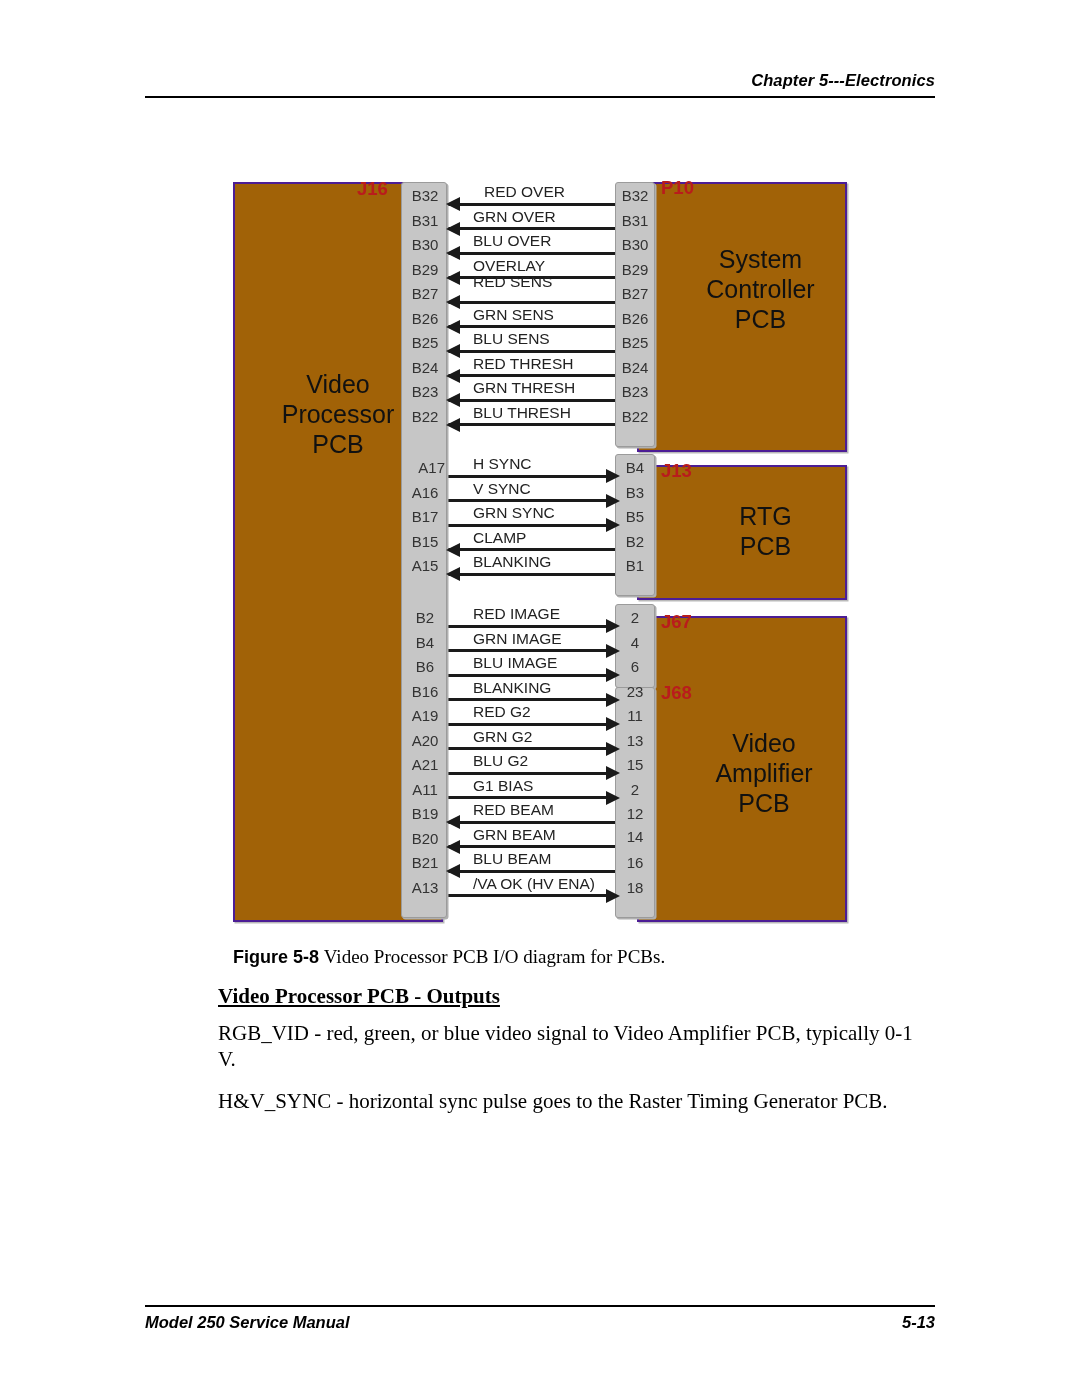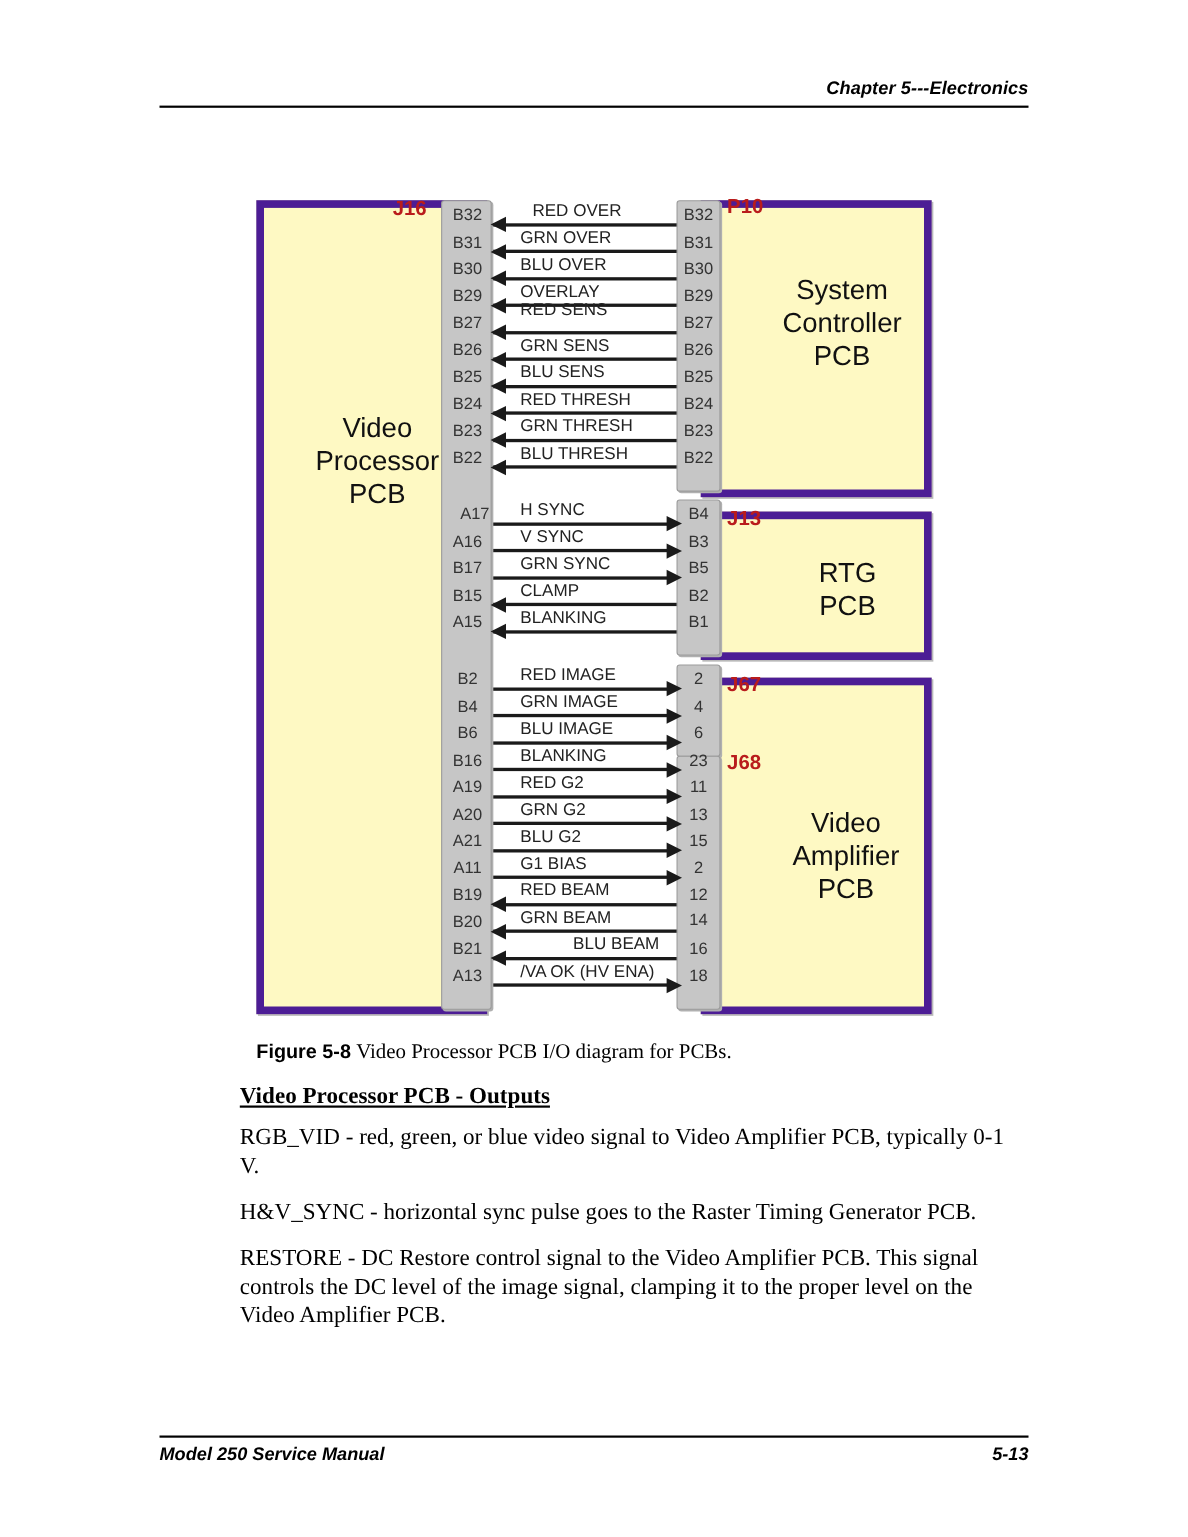--- a/index.html
+++ b/index.html
@@ -41,22 +41,22 @@
   #figure-diagram {
     position: absolute;
     left: 233px;
     top: 182px;
     width: 614px;
     height: 740px;
   }
 
   .pcb-block {
     position: absolute;
-    background: #fef9c3;
-    border: 7px solid #4c1d95;
+    background: #a16207;
+    border: 2px solid #4c1d95;
     box-shadow: 1.5px 1.5px 0 #b9b9b9;
     box-sizing: border-box;
   }
   .pcb-title {
     position: absolute;
     font-family: "Liberation Sans", sans-serif;
     font-size: 25px;
     line-height: 30px;
     color: #111;
     text-align: center;
@@ -382,39 +382,38 @@
       <div class="sig-name" style="left: 240px; top: 619px;">RED BEAM</div>
       <div class="pin left-pin" style="top: 623px;">B19</div>
       <div class="pin right-pin" style="top: 623px;">12</div>
       <div class="sig-line" style="top: 663px; width: 172px;"></div>
       <div class="arrow left" style="top: 657.5px; left: 213px;"></div>
       <div class="sig-name" style="left: 240px; top: 643.5px;">GRN BEAM</div>
       <div class="pin left-pin" style="top: 647.5px;">B20</div>
       <div class="pin right-pin" style="top: 646px;">14</div>
       <div class="sig-line" style="top: 687.5px; width: 172px;"></div>
       <div class="arrow left" style="top: 682px; left: 213px;"></div>
-      <div class="sig-name" style="left: 240px; top: 668px; margin-left: 48px;">BLU BEAM</div>
+      <div class="sig-name" style="left: 240px; top: 668px;">BLU BEAM</div>
       <div class="pin left-pin" style="top: 672px;">B21</div>
       <div class="pin right-pin" style="top: 672px;">16</div>
       <div class="sig-line" style="top: 712px; width: 172px;"></div>
       <div class="arrow right" style="top: 706.5px; left: 373px;"></div>
       <div class="sig-name" style="left: 240px; top: 692.5px;">/VA OK (HV ENA)</div>
       <div class="pin left-pin" style="top: 696.5px;">A13</div>
       <div class="pin right-pin" style="top: 696.5px;">18</div>
     </div>
 </div>
 
 <div id="figure-caption">
   <span class="fig-num">Figure 5-8</span><span class="fig-text">&nbsp;</span><span class="fig-text">Video Processor PCB I/O diagram for PCBs.</span>
 </div>
 
 <div id="section-heading">Video Processor PCB  - Outputs</div>
 
 <div id="body-copy">
     <p>RGB_VID - red, green, or blue video signal to Video Amplifier PCB, typically 0-1 V.</p>
     <p>H&amp;V_SYNC - horizontal sync pulse goes to the Raster Timing Generator PCB.</p>
-    <p>RESTORE - DC Restore control signal to the Video Amplifier PCB. This signal controls the DC level of the image signal, clamping it to the proper level on the Video Amplifier PCB.</p>
   </div>
 
 <div id="page-footer">
   <span class="ftr-left">Model 250 Service Manual</span>
   <span class="ftr-right">5-13</span>
 </div>
 
 </body></html>

